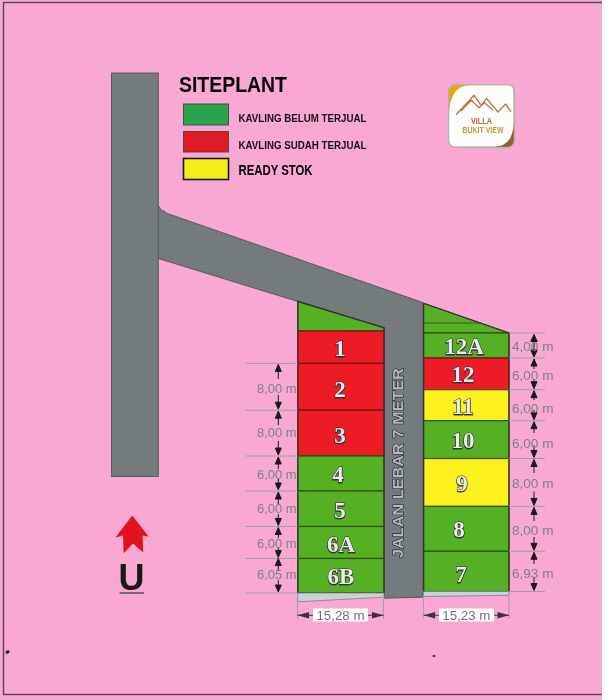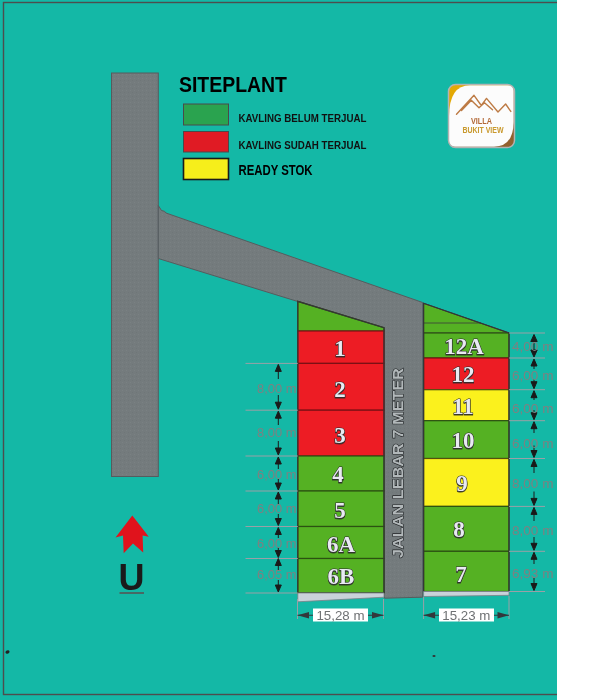--- a/index.html
+++ b/index.html
@@ -1,16 +1,16 @@
 <!DOCTYPE html>
 <html><head>
 <meta charset="utf-8">
 <style>
   html,body{margin:0;padding:0;background:#ffffff;}
-  #page{position:relative;width:557px;height:700px;background:#14b8a6;overflow:hidden;
+  #page{position:relative;width:602px;height:700px;background:#f9a8d4;overflow:hidden;
         font-family:"Liberation Sans", sans-serif;}
   svg{position:absolute;left:0;top:0;}
   text{font-family:"Liberation Sans", sans-serif;}
   .plotnum{font-family:"Liberation Serif", serif;font-weight:bold;fill:#e9eaf2;stroke:#2b2b2b;
            stroke-width:1px;paint-order:stroke;filter:drop-shadow(0.8px 1px 0.3px rgba(45,45,45,0.85));}
   .dim{font-size:13.3px;fill:#7e8181;}
 </style>
 </head>
 <body>
 <div id="page">

